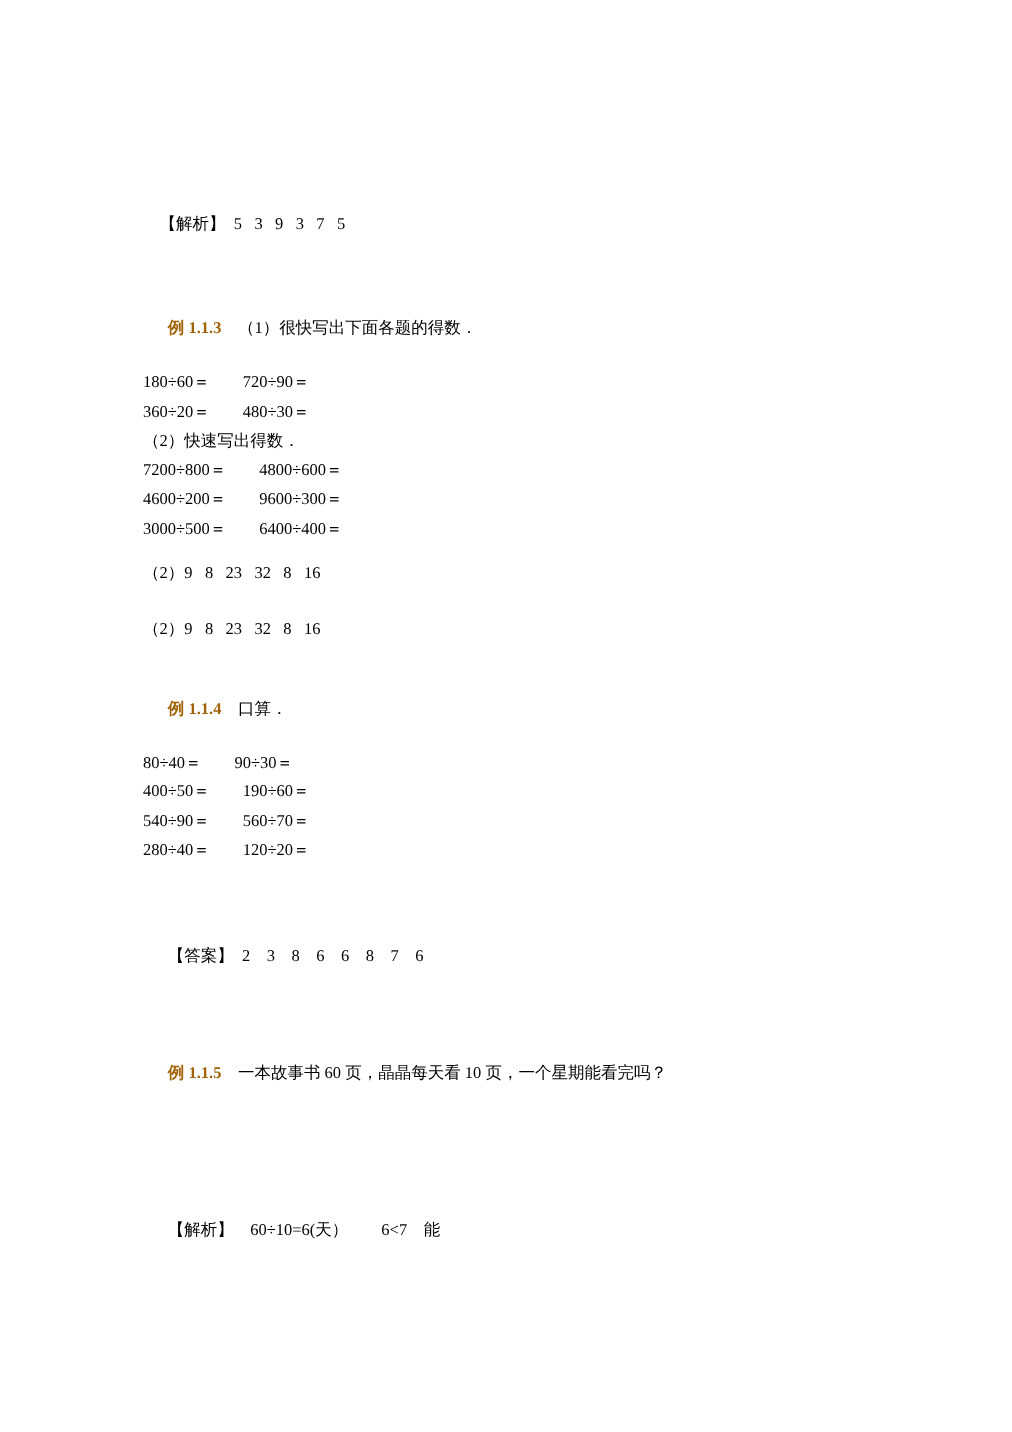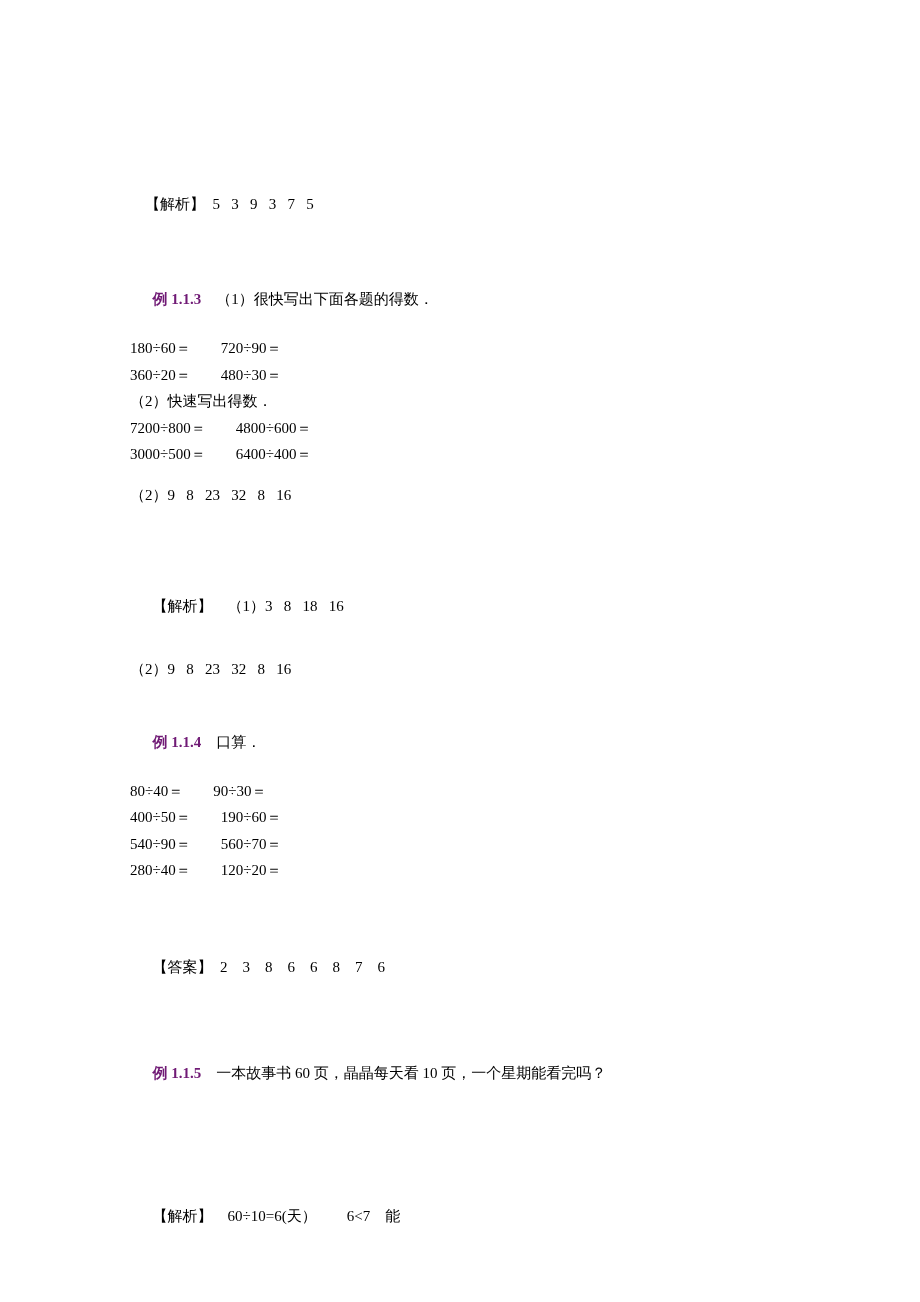--- a/index.html
+++ b/index.html
@@ -21,21 +21,21 @@
     margin: 4px 0;
     white-space: pre;
   }
   .gap {
     height: 20px;
   }
   .gap-sm {
     height: 10px;
   }
   .example-label {
-    color: #701a75;
+    color: #a16207;
     font-weight: bold;
     font-family: "SimSun", serif;
   }
   .label-seg {
     display: inline-block;
     white-space: pre;
     margin-top: 48px;
   }
   .spaced {
     letter-spacing: 0px;
@@ -54,28 +54,26 @@
   <div class="gap"></div>
 
   <div>
     <div class="line">
       <span class="example-label">例 1.1.3</span><span>　（1）很快写出下面各题的得数．</span>
     </div>
     <div class="line">180÷60＝　　720÷90＝</div>
     <div class="line">360÷20＝　　480÷30＝</div>
     <div class="line">（2）快速写出得数．</div>
     <div class="line">7200÷800＝　　4800÷600＝</div>
+    <div class="line">4600÷200＝　　9600÷300＝</div>
     <div class="line">3000÷500＝　　6400÷400＝</div>
 
     <div class="gap-sm"></div>
     <div class="line spaced">（2）9   8   23   32   8   16</div>
     <div class="gap-sm"></div>
-    <div class="line">
-      <span class="label-seg">【解析】</span><span class="spaced">　（1）3   8   18   16</span>
-    </div>
     <div class="gap-sm"></div>
     <div class="line spaced">（2）9   8   23   32   8   16</div>
   </div>
 
   <div class="gap"></div>
 
   <div>
     <div class="line">
       <span class="example-label">例 1.1.4</span><span>　口算．</span>
     </div>

